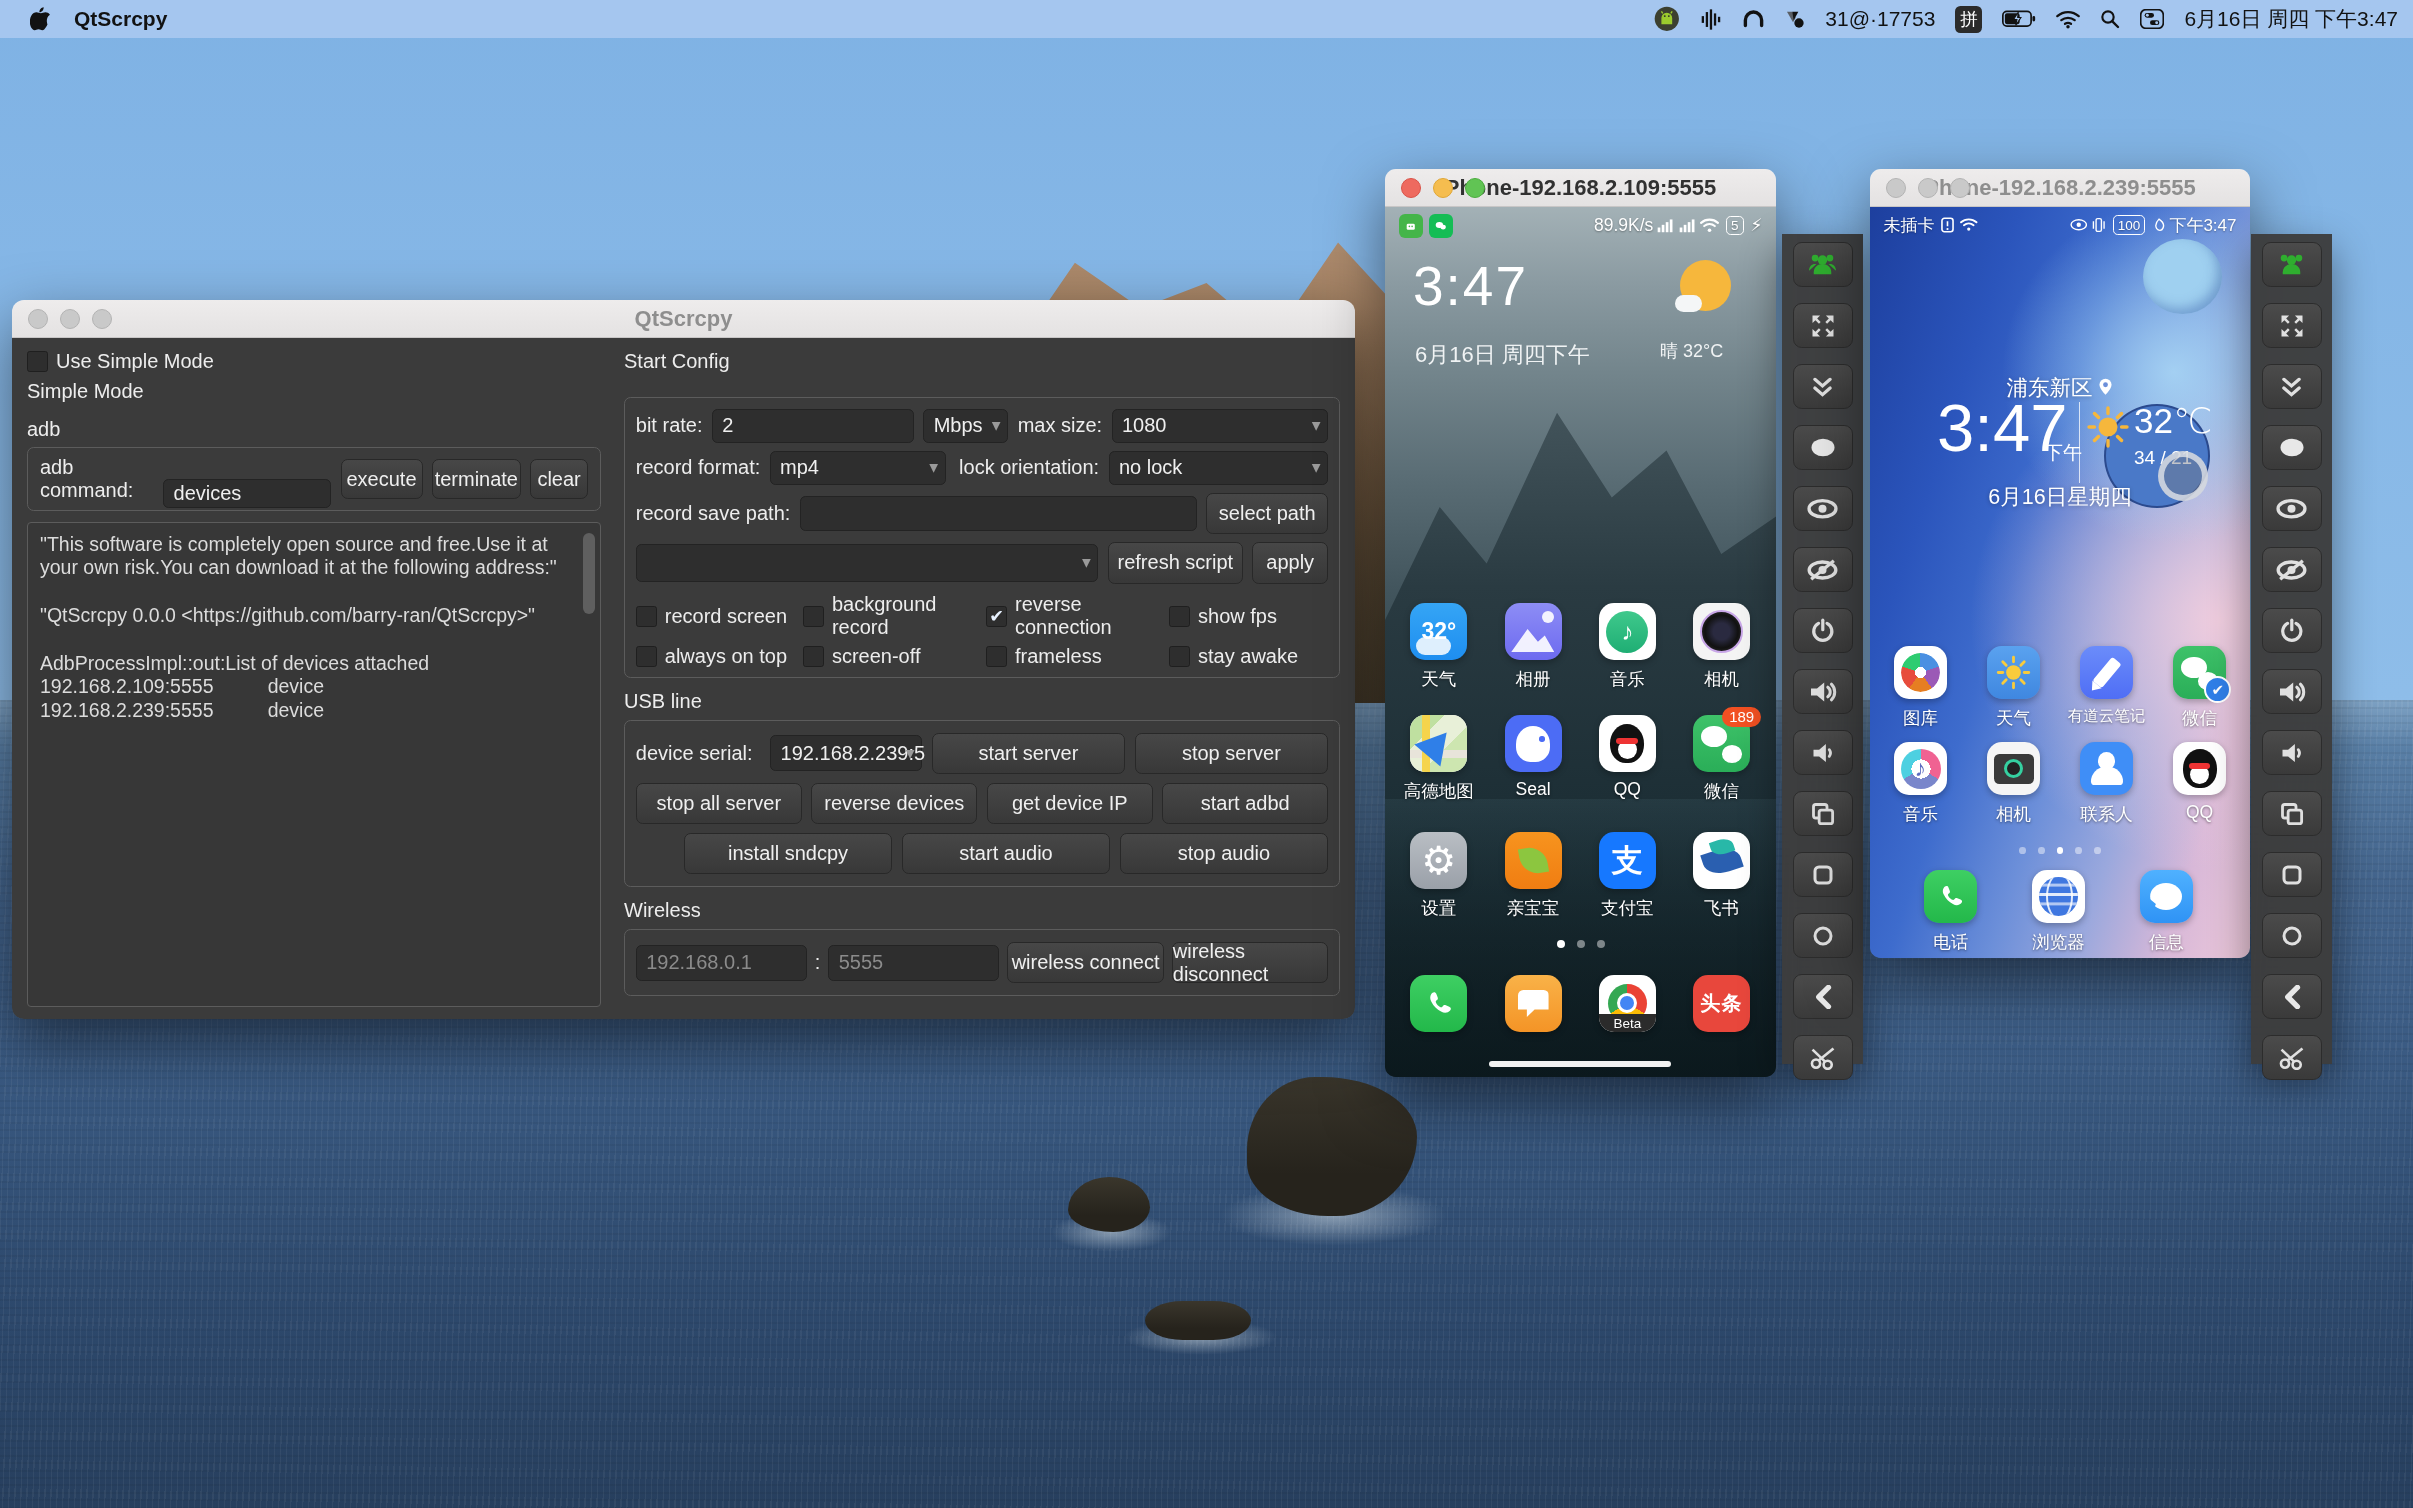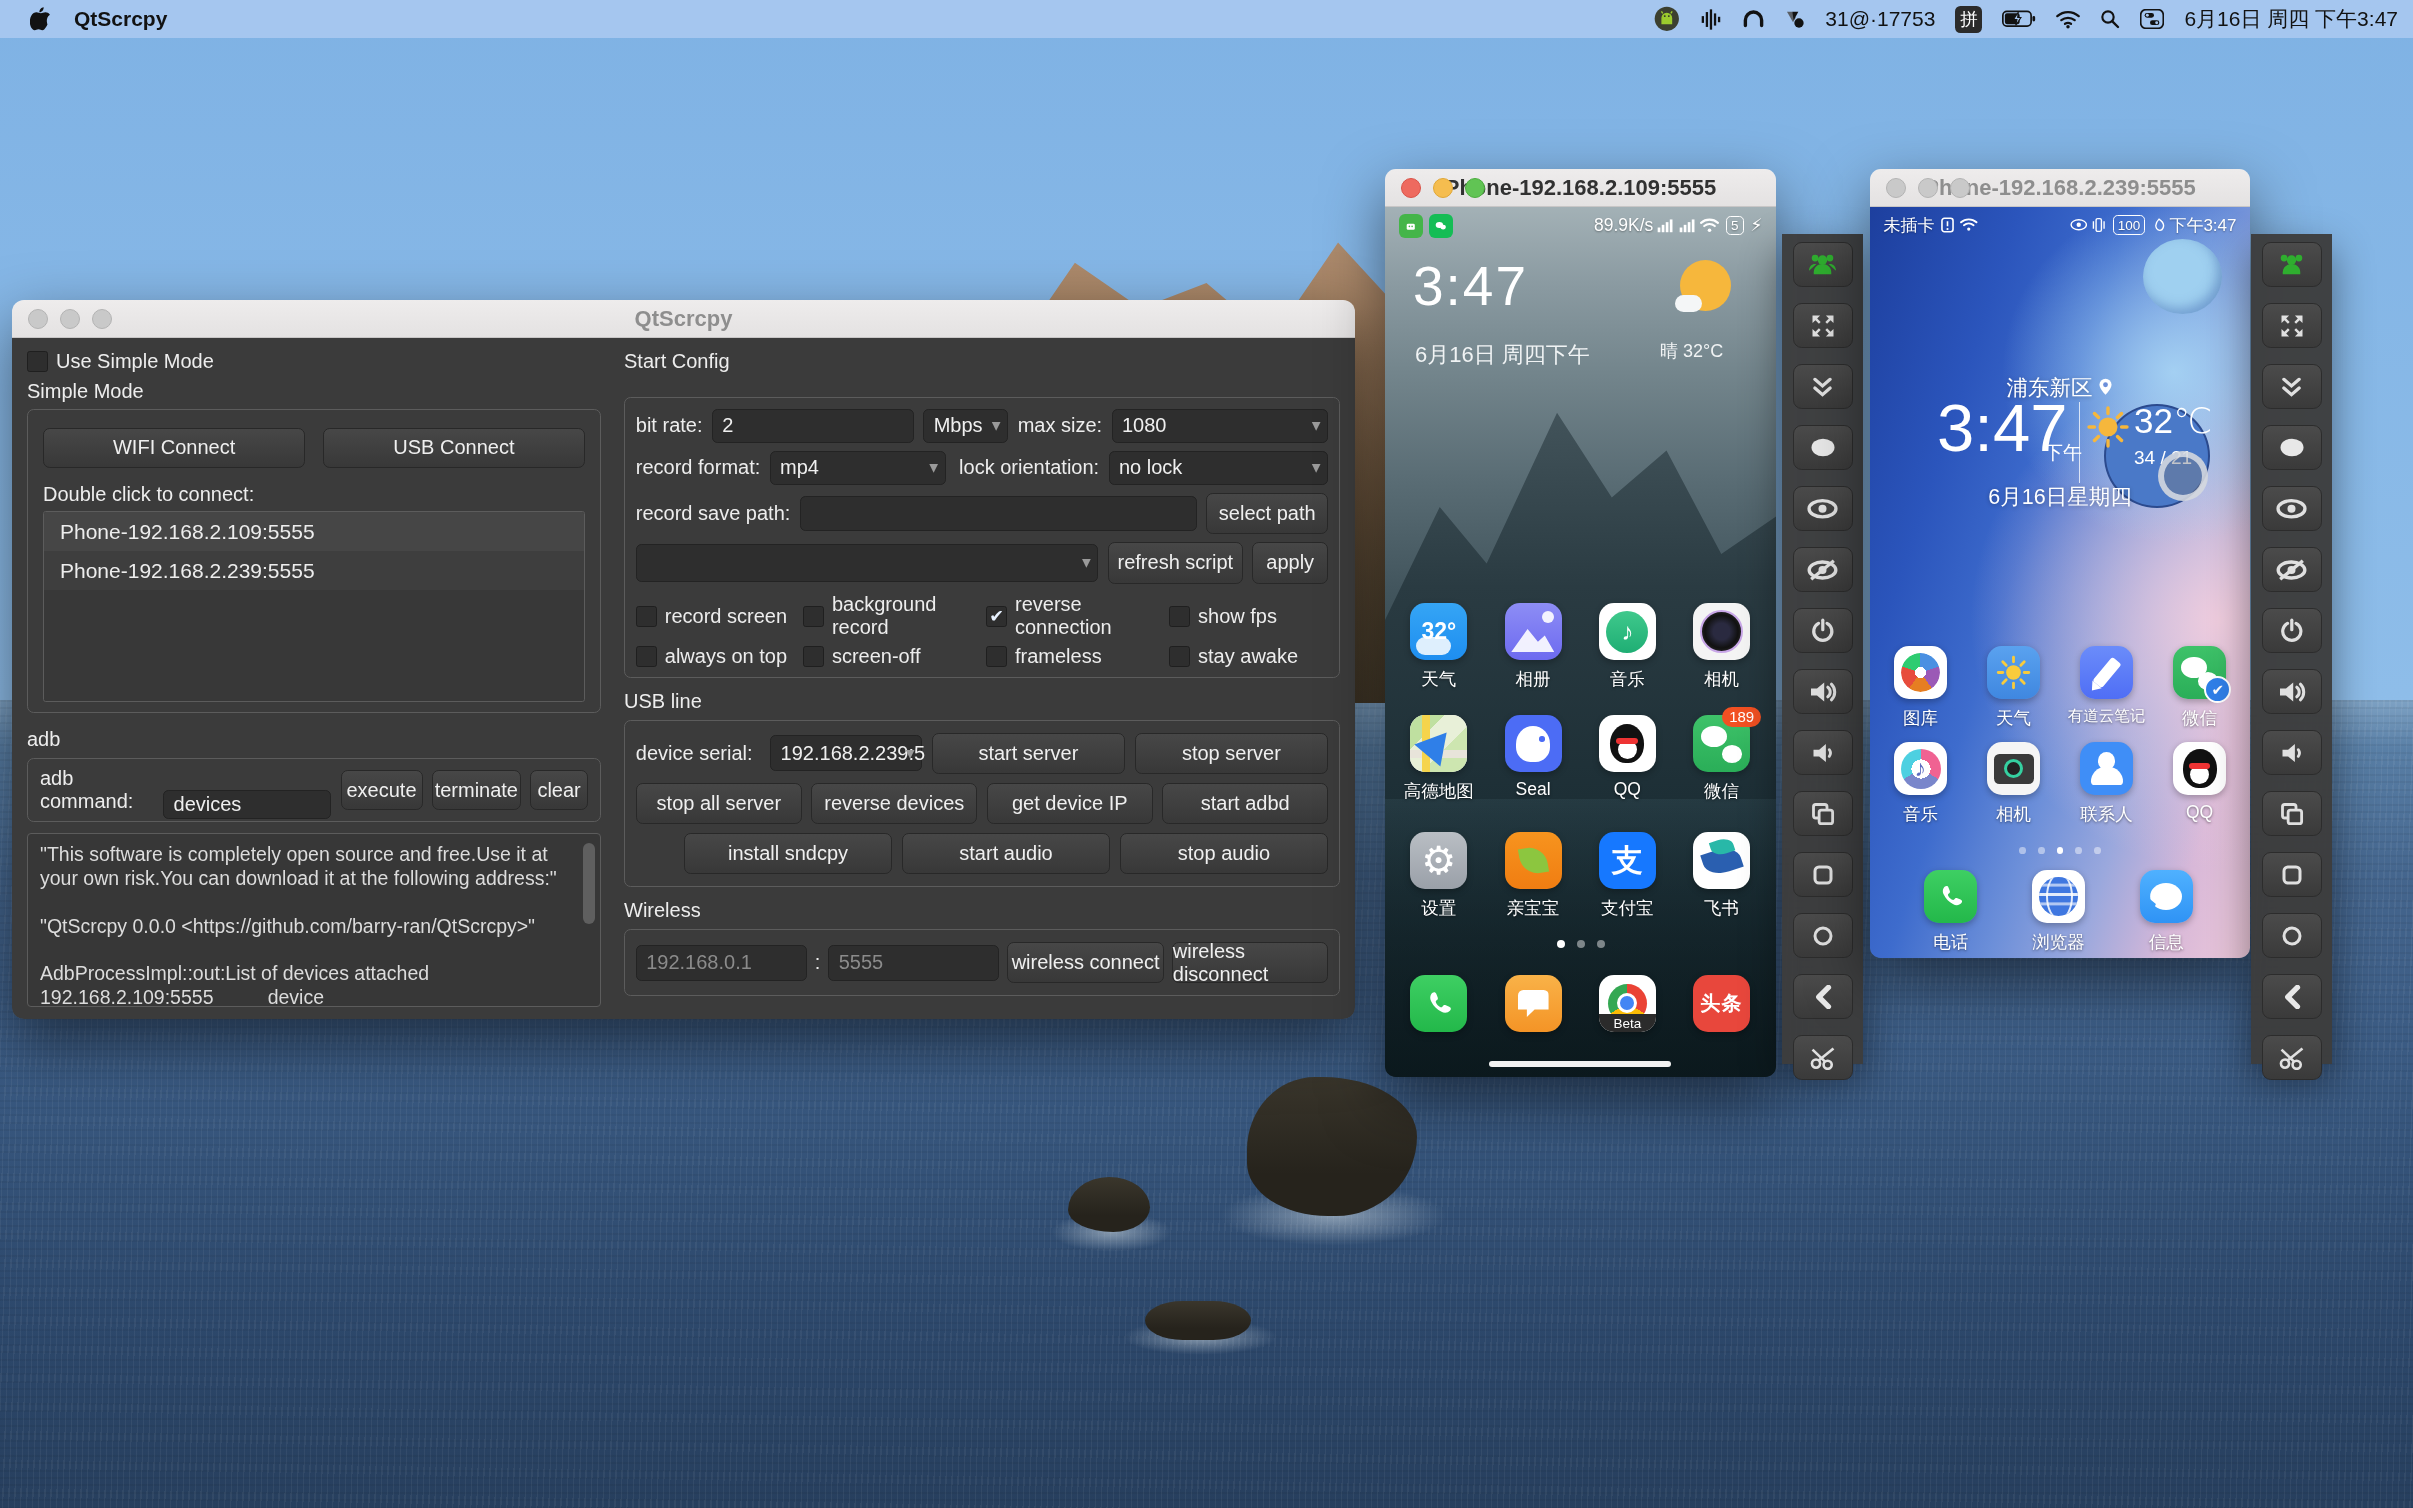--- a/index.html
+++ b/index.html
@@ -314,31 +314,20 @@
     <div class="win-title">QtScrcpy</div>
   </div>
   <div id="qtbody">
 
     <div class="colL">
       <div class="chkrow" style="margin-top:2.7px;">
         <span class="chk"></span>
         <span class="lbl">Use Simple Mode</span>
       </div>
       <div class="lbl" style="margin-top:6.7px;">Simple Mode</div>
-      <div class="grp" style="margin-top:6.7px;height:304px;display:flex;flex-direction:column;padding:17.5px 15px 10.8px 15px;box-sizing:border-box;">
-        <div style="display:flex;gap:17.5px;">
-          <div class="qbtn" style="flex:1;height:38px;">WIFI Connect</div>
-          <div class="qbtn" style="flex:1;height:38px;">USB Connect</div>
-        </div>
-        <div class="lbl" style="margin-top:15px;">Double click to connect:</div>
-        <div id="dev-list">
-          <div class="dev-row r0">Phone-192.168.2.109:5555</div>
-          <div class="dev-row r1">Phone-192.168.2.239:5555</div>
-        </div>
-      </div>
       <div class="lbl" style="margin-top:15px;">adb</div>
       <div class="grp frow" style="margin-top:6.7px;height:62px;padding:0 12px;gap:9.4px;">
         <span class="lbl">adb command:</span>
         <input class="qinp" style="width: 168px; height: 29px; margin-top: 28px;" readonly="" value="devices">
         <div class="qbtn" style="width:93px;height:38px;">execute</div>
         <div class="qbtn" style="width:101px;height:38px;">terminate</div>
         <div class="qbtn" style="width:65px;height:38px;">clear</div>
       </div>
       <div id="log">
         <pre>"This software is completely open source and free.Use it at your own risk.You can download it at the following address:"

